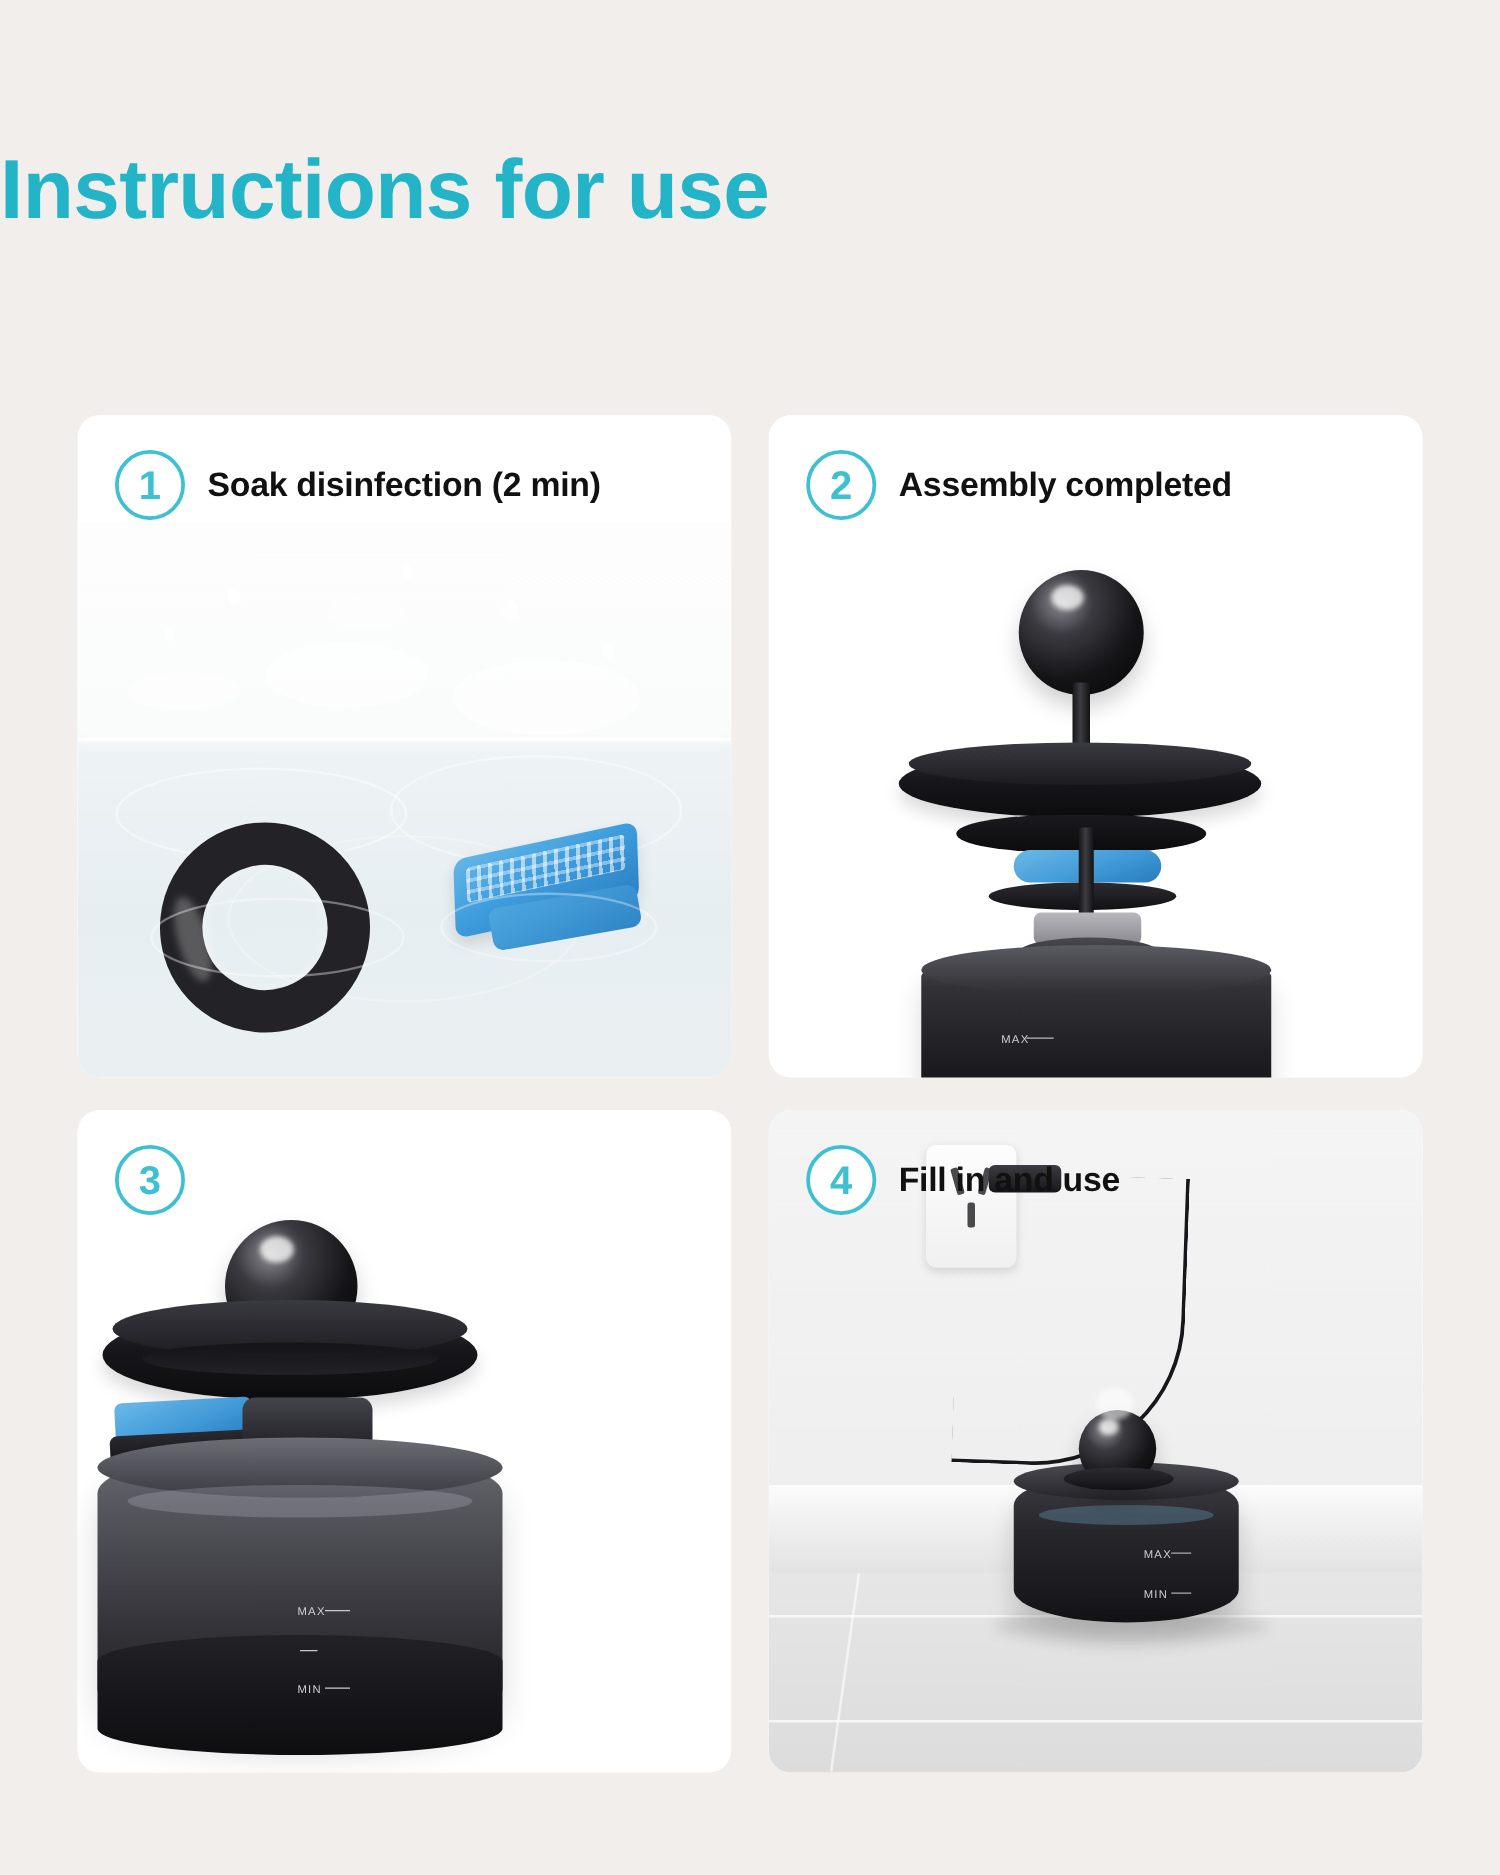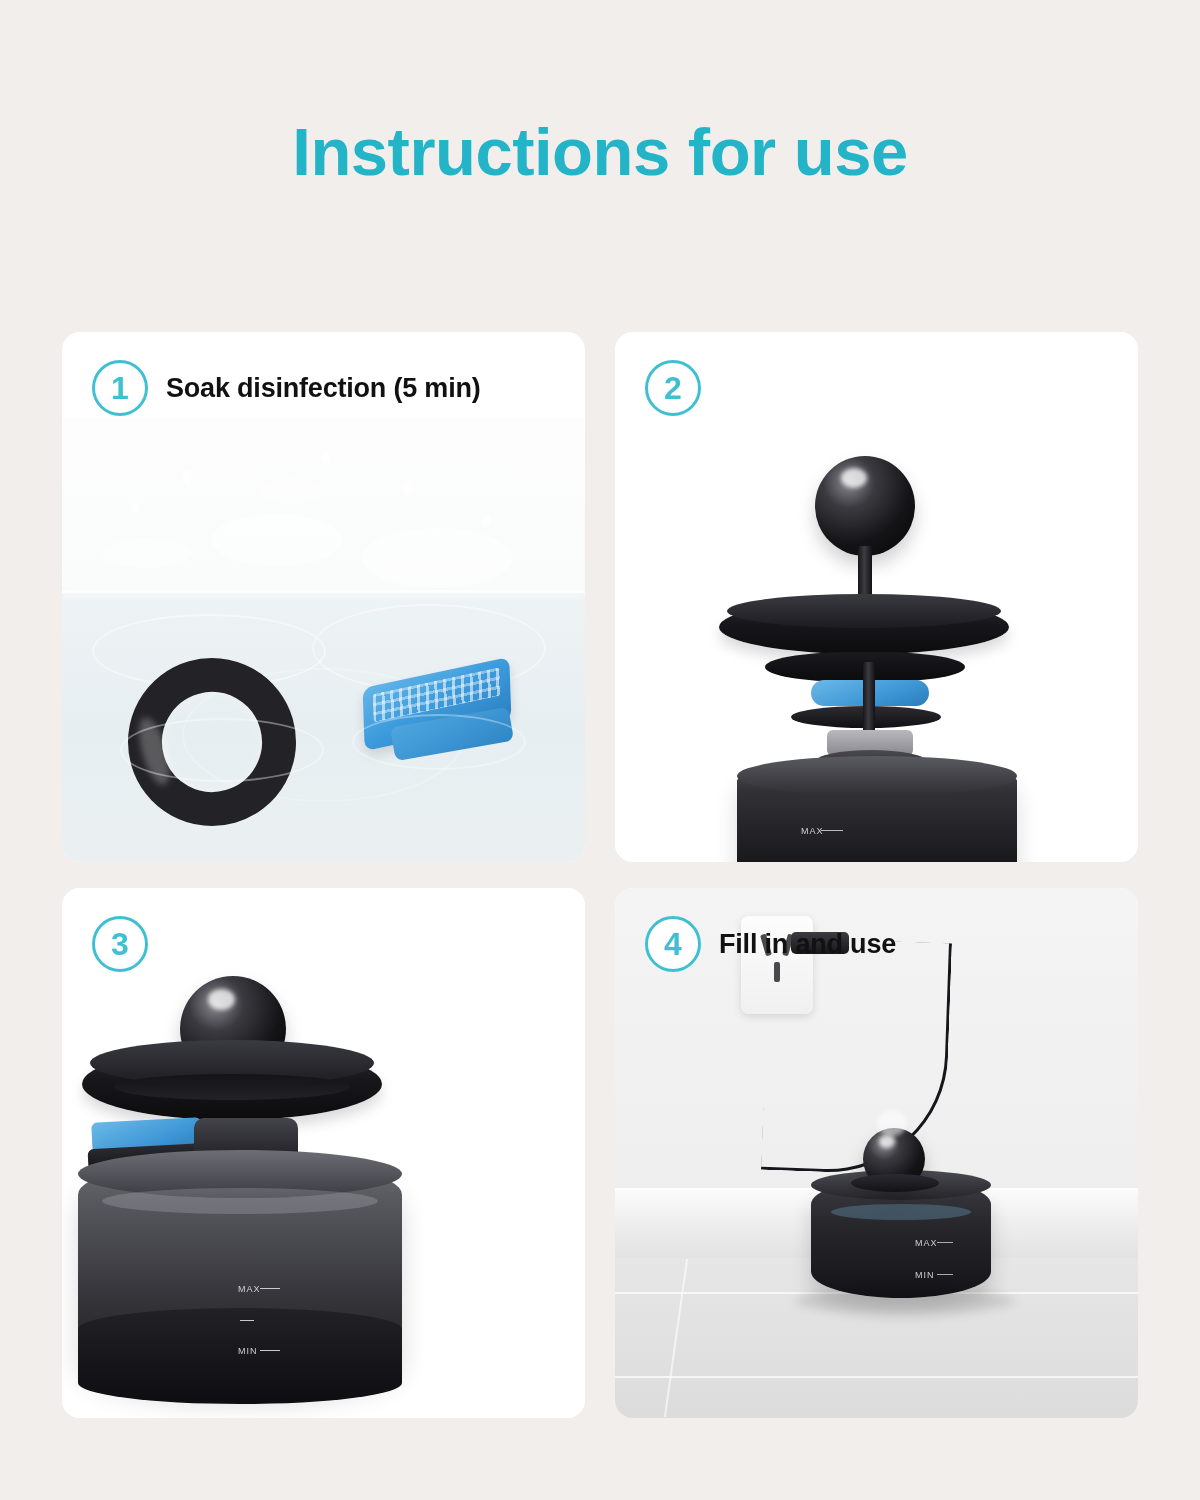--- a/index.html
+++ b/index.html
@@ -15,21 +15,20 @@
   }
 
   .page {
     position: relative;
     width: 1200px;
     height: 1500px;
     box-sizing: border-box;
   }
 
   .page-title {
-    text-align: center;
     color: #23b4c8;
     font-size: 67px;
     font-weight: bold;
     letter-spacing: -0.5px;
     padding-top: 118px;
     line-height: 1;
   }
 
   .grid {
     position: absolute;
@@ -311,21 +310,21 @@
           <div class="ring-obj"></div>
           <div class="filter-obj"></div>
           <div class="filter-obj2"></div>
 
           <div class="ripple" style="left:58px; top:300px; width:200px; height:60px; opacity:.45;"></div>
           <div class="ripple" style="left:290px; top:296px; width:170px; height:52px; opacity:.4;"></div>
         </div>
       </div>
       <div class="card-head">
         <div class="step-badge">1</div>
-        <div class="step-title">Soak disinfection (5 min)</div>
+        <div class="step-title">Soak disinfection (2 min)</div>
       </div>
     </div>
 
     <div class="card">
       <div class="photo prod-scene">
         <div class="fountain-ball" style="left:200px; top:124px; width:100px; height:100px;"></div>
         <div class="stem" style="left:243px; top:214px; width:14px; height:62px;"></div>
 
         <div class="tray" style="left:104px; top:268px; width:290px; height:54px;"></div>
         <div class="tray-top" style="left:112px; top:262px; width:274px; height:34px;"></div>
@@ -338,20 +337,21 @@
         <div style="position:absolute;left:212px;top:398px;width:86px;height:26px;border-radius:6px;background:linear-gradient(to bottom,#b8b8bd,#87878d);"></div>
         <div style="position:absolute;left:200px;top:418px;width:112px;height:30px;border-radius:50%/40%;background:linear-gradient(to bottom,#4a4a50,#1c1c20);"></div>
 
         <div class="tank" style="left:122px; top:432px; width:280px; height:120px;"></div>
         <div class="tank-lid" style="left:122px; top:424px; width:280px; height:40px;"></div>
         <div class="mark-label" style="left:186px; top:494px;">MAX</div>
         <div style="position:absolute;left:206px;top:498px;width:22px;height:1px;background:#b9b9be;"></div>
       </div>
       <div class="card-head">
         <div class="step-badge">2</div>
+        <div class="step-title">Assembly completed</div>
       </div>
     </div>
 
     <div class="card">
       <div class="photo prod-scene">
         <div class="fountain-ball" style="left:118px; top:88px; width:106px; height:106px;"></div>
         <div class="stem" style="left:163px; top:176px; width:14px; height:44px;"></div>
 
         <div class="tray" style="left:20px; top:160px; width:300px; height:72px;"></div>
         <div class="tray-top" style="left:28px; top:152px; width:284px; height:46px;"></div>

